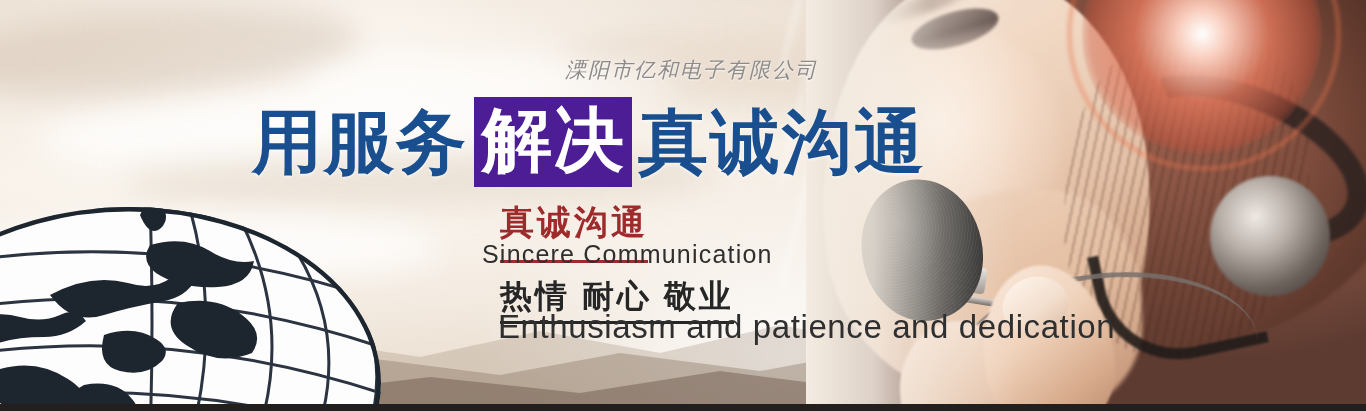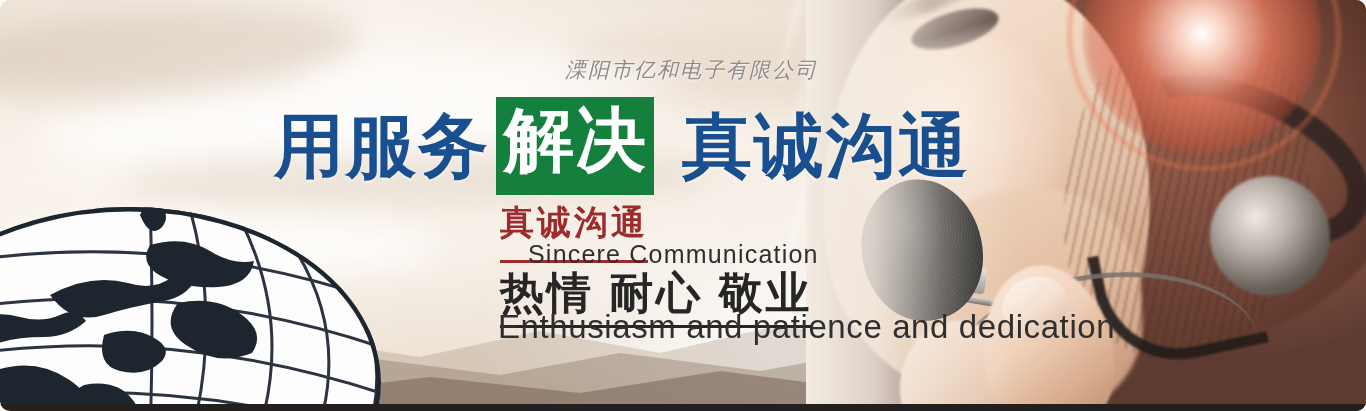--- a/index.html
+++ b/index.html
@@ -5,21 +5,20 @@
   html,body{margin:0;padding:0;background:#fff;}
   *{box-sizing:border-box;}
 
   .banner{
     position:relative;
     width:1366px;
     height:411px;
     overflow:hidden;
     font-family:"Liberation Sans","DejaVu Sans",sans-serif;
     background:#efe5da;
-    border-radius:10px;
   }
 
   
   .sky{
     position:absolute; inset:0;
     background:
       radial-gradient(ellipse 520px 300px at 58% 86%, rgba(255,255,255,.92) 0%, rgba(255,255,255,0) 62%),
       radial-gradient(ellipse 700px 420px at 24% 18%, rgba(255,252,248,.85) 0%, rgba(255,252,248,0) 70%),
       linear-gradient(177deg,#e8dbcc 0%,#f2e8dd 18%,#f7f0e7 38%,#f3eae0 60%,#ece0d2 82%,#dccdbb 100%);
   }
@@ -126,40 +125,40 @@
     text-shadow:0 1px 2px rgba(255,255,255,.85);
   }
 
   .headline{
     position:absolute;left:252px;top:97px;
     display:flex;align-items:center;
     font-weight:bold;font-size:70px;line-height:1;
     white-space:nowrap;
   }
   .hl-a,.hl-c{color:#1a4f8f;letter-spacing:2px;
-    text-shadow:0 2px 3px rgba(255,255,255,.55);margin-left:22px;}
+    text-shadow:0 2px 3px rgba(255,255,255,.55);}
   .hl-box{
-    background:#15803d;color:#ffffff;letter-spacing:2px;
-    padding:8px 6px 20px 8px;margin:0 6px;
+    background:#4c1d95;color:#ffffff;letter-spacing:2px;
+    padding:8px 6px 12px 8px;margin:0 6px;
     display:inline-block;
   }
 
   .slogan1{
     position:absolute;left:500px;top:200px;
     font-size:34px;font-weight:bold;color:#9e2b2b;letter-spacing:3px;
     border-bottom:3px solid #9e2b2b;padding-bottom:14px;
     display:inline-block;white-space:nowrap;
   }
   .slogan1en{
-    position:absolute;left:528px;top:240px;
+    position:absolute;left:482px;top:240px;
     font-size:25px;color:#2f2f2f;letter-spacing:1.2px;white-space:nowrap;
   }
   .slogan2{
-    position:absolute;left:500px;top:264px;
-    font-size:44px;font-weight:bold;color:#262626;letter-spacing:3px;
+    position:absolute;left:500px;top:275px;
+    font-size:32px;font-weight:bold;color:#262626;letter-spacing:3px;
     border-bottom:3px solid #262626;padding-bottom:2px;
     display:inline-block;white-space:nowrap;
   }
   .slogan2en{
     position:absolute;left:498px;top:308px;
     font-size:33px;color:#2f2f2f;letter-spacing:.6px;white-space:nowrap;
   }
 
   
   .bottombar{position:absolute;left:0;right:0;bottom:0;height:7px;background:#231f1e;}

